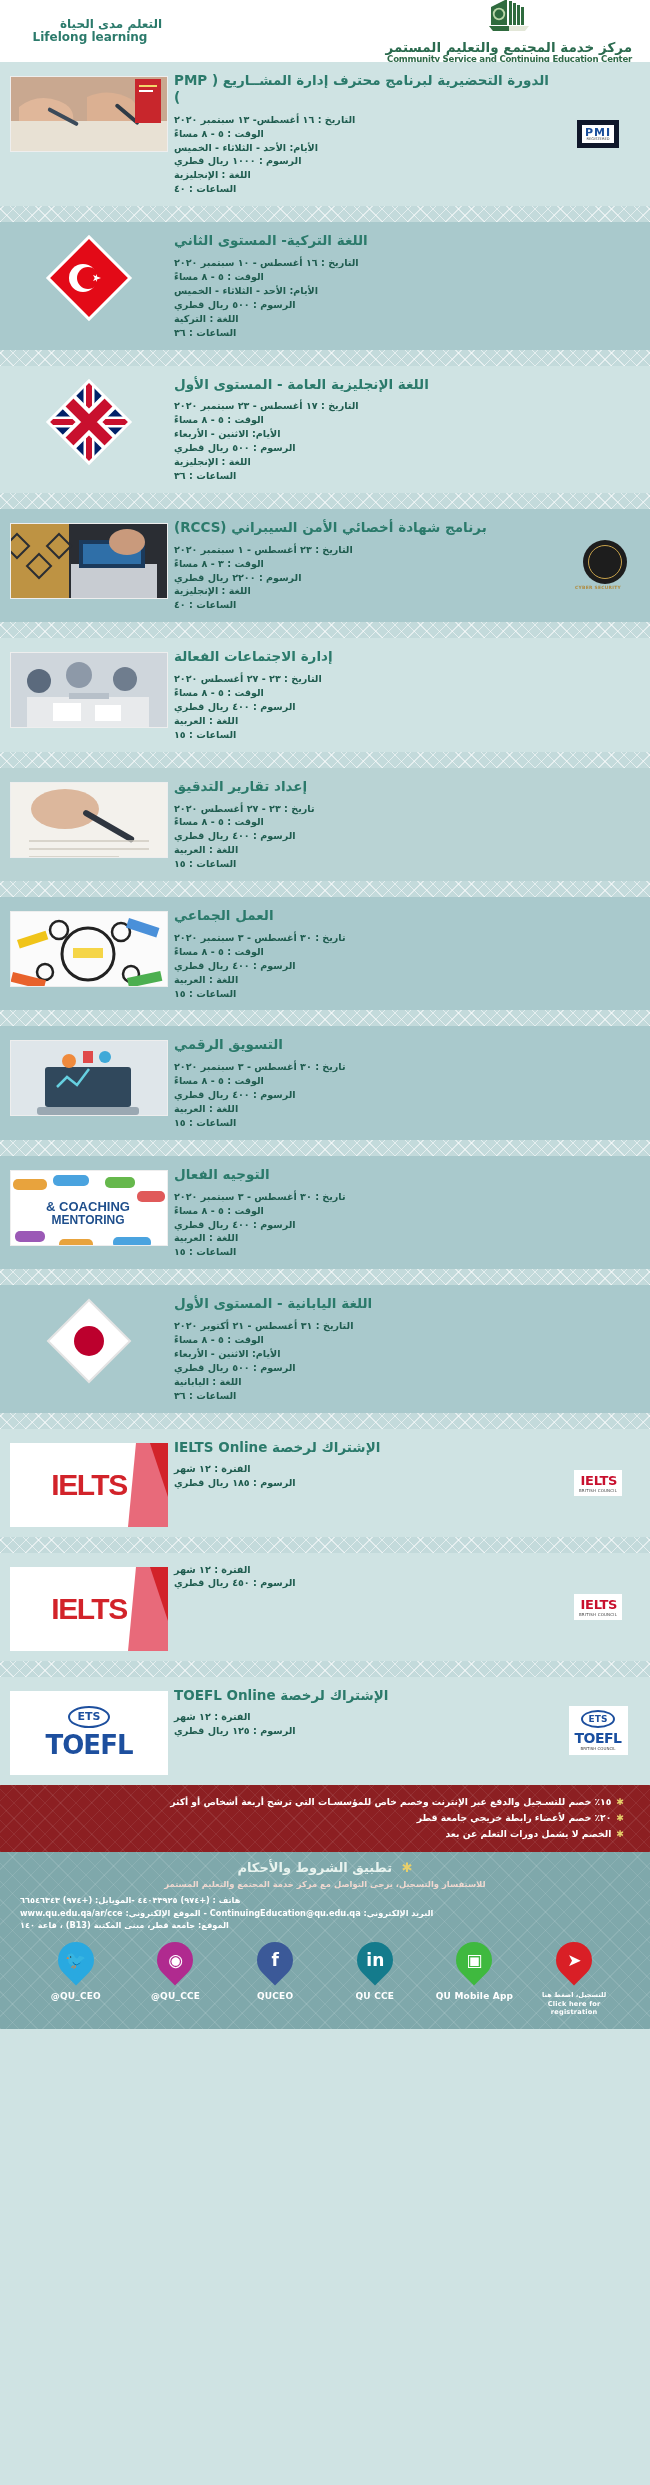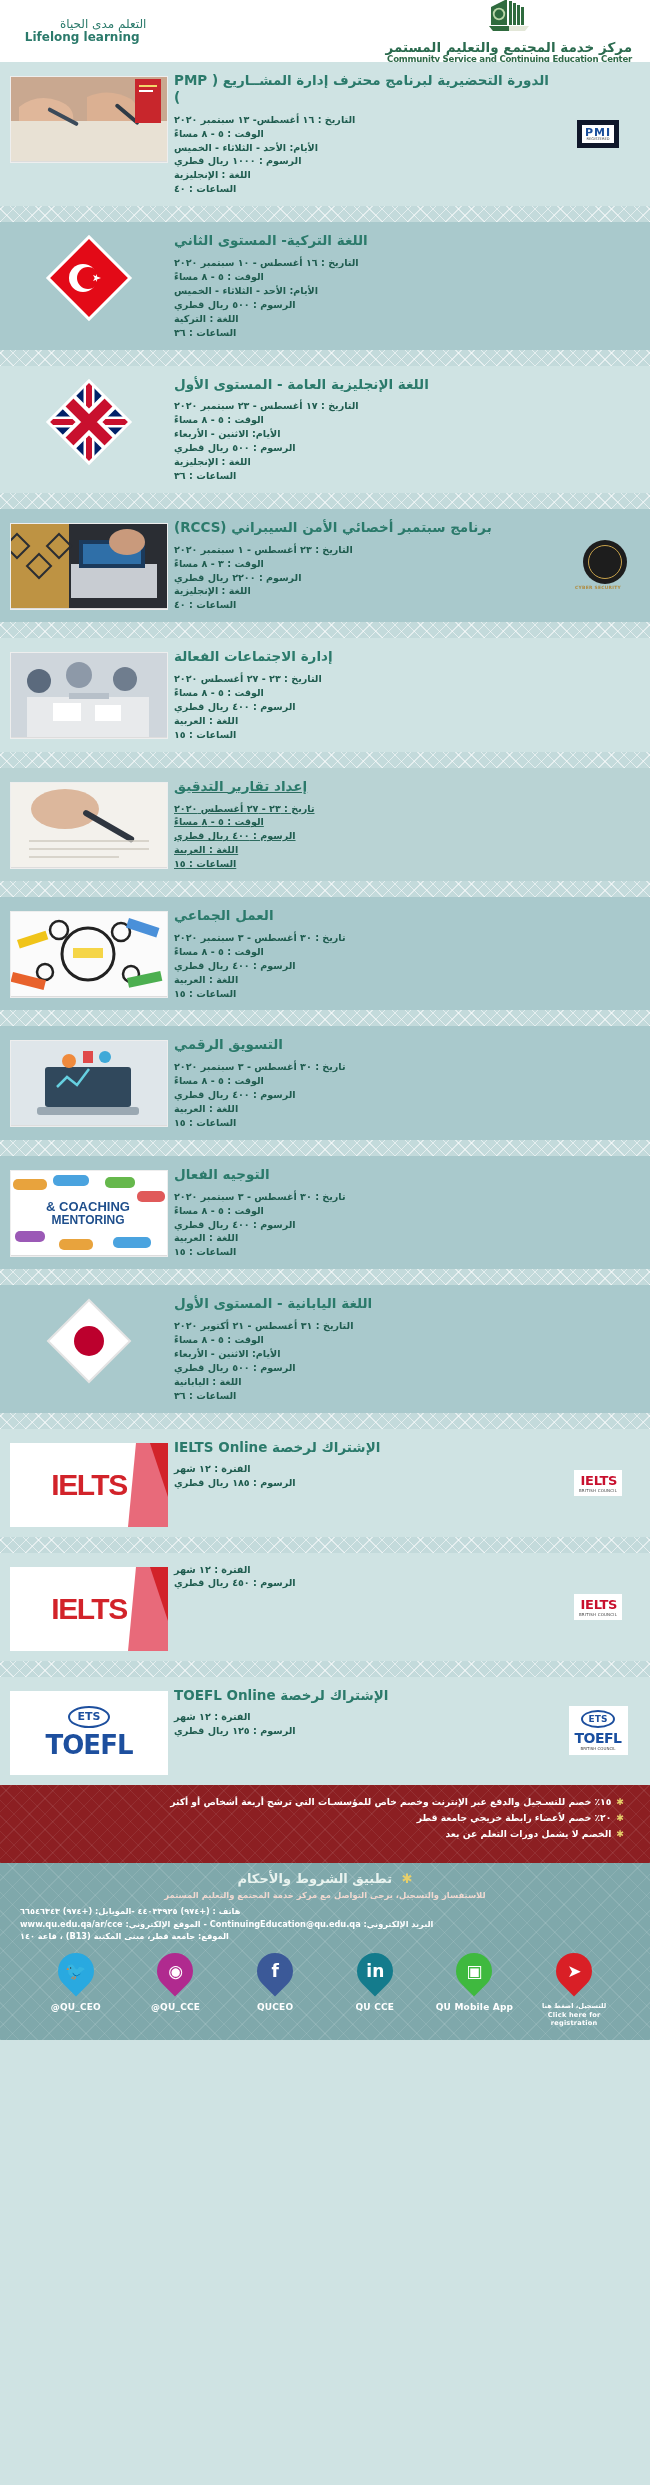--- a/index.html
+++ b/index.html
@@ -25,21 +25,21 @@
     display: flex; align-items: center; gap: 8px;
     direction: rtl;
     flex-direction: column;
   }
   .logo-mark { width: 44px; height: 40px; flex: none; }
   .brand-text { line-height: 1.02; text-align: right; }
   .brand-ar { font-size: 13.5px; font-weight: bold; color: #2b6b4f; letter-spacing: -.2px; }
   .brand-en { font-size: 8.6px; font-weight: bold; color: #2f6b4a; letter-spacing: -.25px; }
   .brand-qu { font-size: 5.4px; font-weight: bold; color: #9aa79c; letter-spacing: .4px; }
   .brand-right { margin-right: auto; text-align: center; line-height: 1.05; }
-  .tag-ar { font-size: 12px; font-weight: normal; color: #2b7a6b; margin-left: 42px; }
+  .tag-ar { font-size: 12px; font-weight: bold; color: #2b7a6b; margin-left: 42px; }
   .tag-en { font-size: 12px; font-weight: bold; color: #2b7a6b; }
 
   
   .section-head {
     text-align: center;
     padding: 14px 0 10px;
     font-size: 13px;
     font-weight: bold;
     color: #2b7a6b;
     background: #cfe3e3;
@@ -48,21 +48,21 @@
   
   .course {
     position: relative;
     display: flex;
     align-items: flex-start;
     padding: 10px 14px 10px 10px;
     min-height: 96px;
     background: #cfe3e3;
   }
   .course.alt { background: #a9c9cc; }
-  .course.mid { background: #b9d3d4; text-decoration: underline; }
+  .course.mid { background: #b9d3d4; }
 
   .badge-col {
     width: 76px; flex: none;
     display: flex; align-items: center; justify-content: center;
     align-self: center;
     min-height: 70px;
   }
   .text-col {
     flex: 1 1 auto;
     text-align: left;
@@ -85,21 +85,21 @@
     font-size: 9.6px;
     font-weight: bold;
     color: #1f5c4f;
     line-height: 1.45;
     direction: rtl;
     white-space: nowrap;
   }
 
   
   .thumb {
-    width: 158px; height: 87px;
+    width: 158px; height: 76px;
     border: 1px solid rgba(255,255,255,.5);
     position: relative; overflow: hidden;
     background: #ddd;
   }
 
   
   .divider {
     height: 16px;
     background-color: #c3dadb;
     background-image:
@@ -134,21 +134,21 @@
   .ets-oval{width:34px;height:18px;border:2px solid #1d4f9e;border-radius:50%;
             display:flex;align-items:center;justify-content:center;font-size:9px;
             font-weight:bold;color:#1d4f9e;margin:0 auto 2px;}
 
   
   .notice {
     background-color: #8c1f22;
     background-image:
       repeating-linear-gradient(45deg, rgba(255,255,255,.07) 0 1px, transparent 1px 11px),
       repeating-linear-gradient(-45deg, rgba(255,255,255,.07) 0 1px, transparent 1px 11px);
-    padding: 9px 26px 21px;
+    padding: 9px 26px 10px;
     direction: rtl;
   }
   .notice-line {
     color: #ffffff;
     font-size: 9.2px;
     font-weight: bold;
     line-height: 1.75;
     white-space: nowrap;
   }
   .star { color:#e7cf6a; margin-left:5px; }
@@ -316,21 +316,21 @@
   <div class="course alt">
     <div class="badge-col">
       <div class="logo-badge">
         <div class="seal">
             <div class="seal-in"></div>
           </div>
         <div class="seal-cap">CYBER SECURITY</div>
       </div>
     </div>
     <div class="text-col">
-      <div class="c-title">برنامج سبتمبر أخصائي الأمن السيبراني (RCCS)</div>
+      <div class="c-title">برنامج شهادة أخصائي الأمن السيبراني (RCCS)</div>
       <div class="c-lines">
         <div class="c-line">التاريخ : ٢٣ أغسطس - ١ سبتمبر ٢٠٢٠</div>
         <div class="c-line">الوقت : ٣ - ٨ مساءً</div>
         <div class="c-line">الرسوم : ٢٢٠٠ ريال قطري</div>
         <div class="c-line">اللغة : الإنجليزية</div>
         <div class="c-line">الساعات : ٤٠</div>
       </div>
     </div>
     <div class="img-col">
       <div class="thumb">

